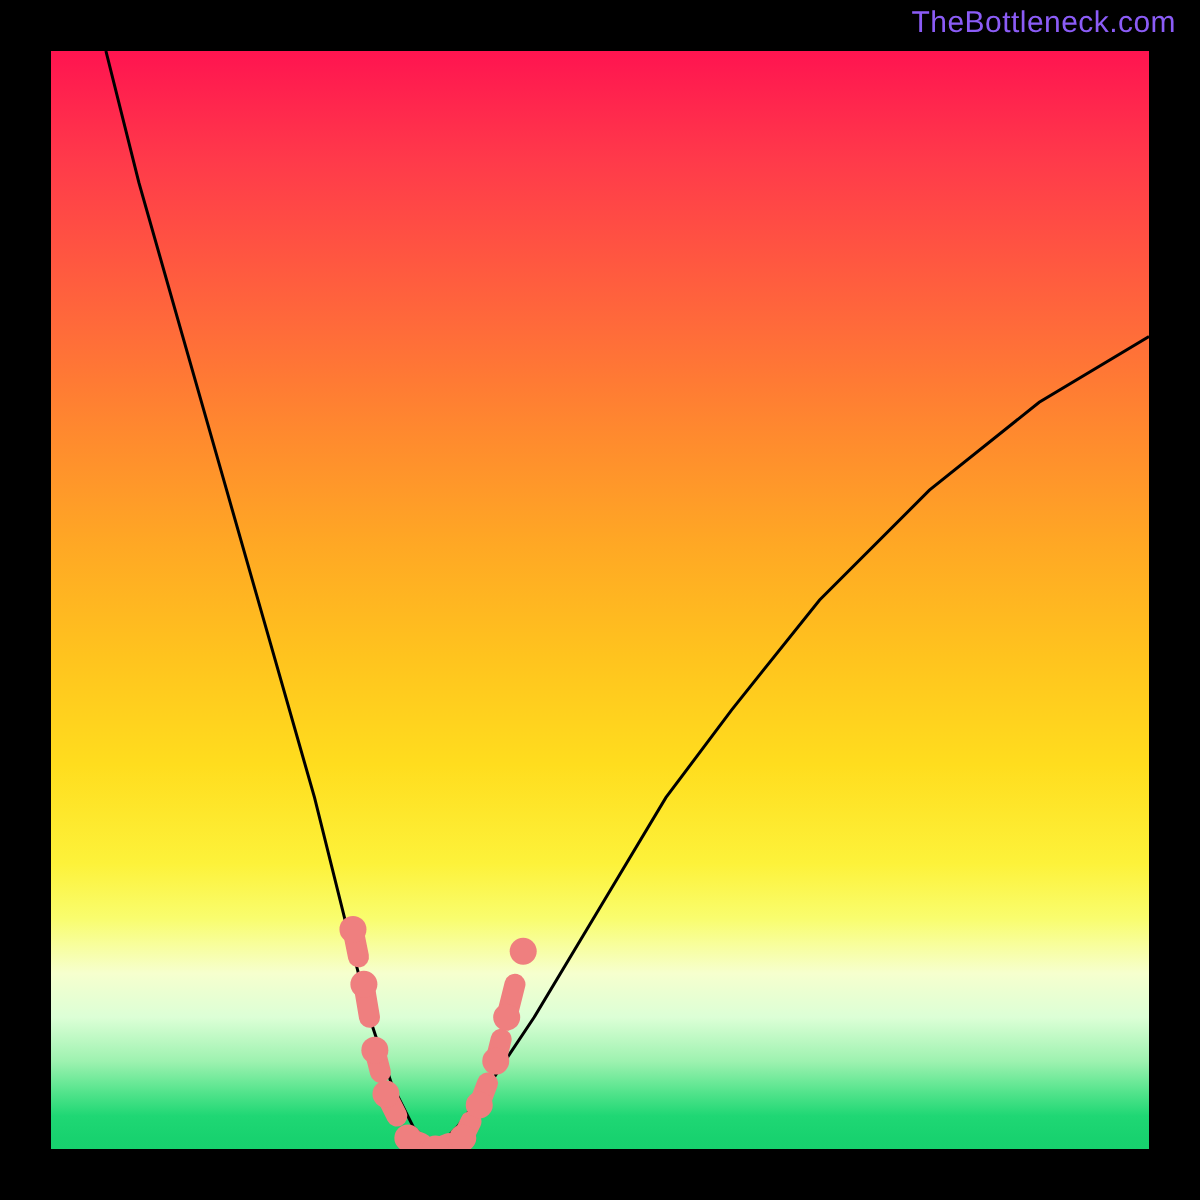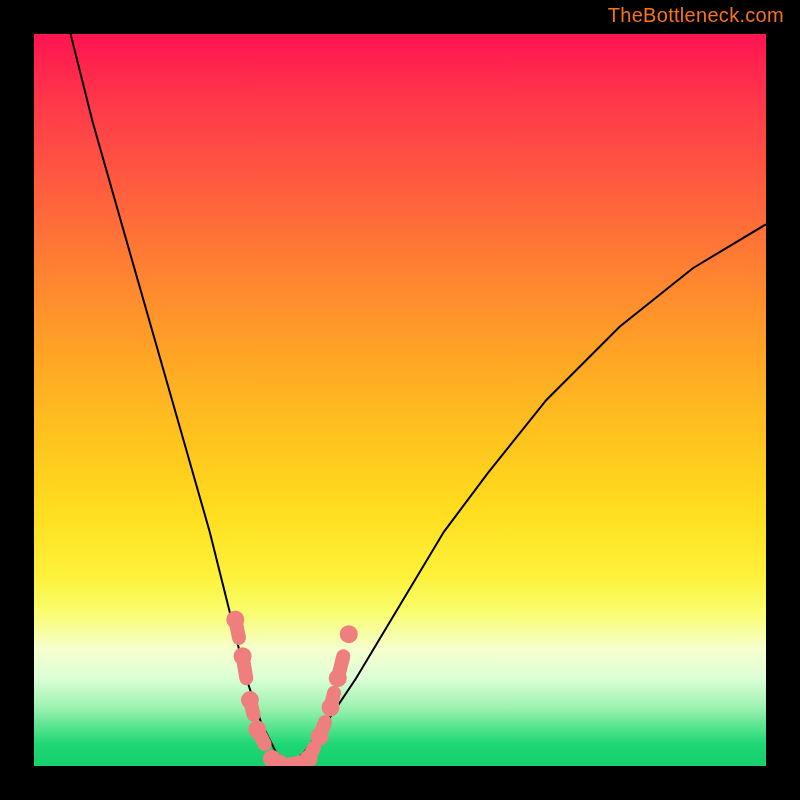--- a/index.html
+++ b/index.html
@@ -14,21 +14,21 @@
   .frame {
     position: relative;
     width: 800px;
     height: 800px;
     background: #000;
   }
   .watermark {
     position: absolute;
     top: 4px;
     right: 16px;
-    color: #f97316;
+    color: #8b5cf6;
     font-size: 20px;
     font-weight: 500;
     letter-spacing: 0.3px;
     z-index: 5;
   }
   .plot-area {
     position: absolute;
     left: 34px;
     top: 34px;
     width: 732px;

